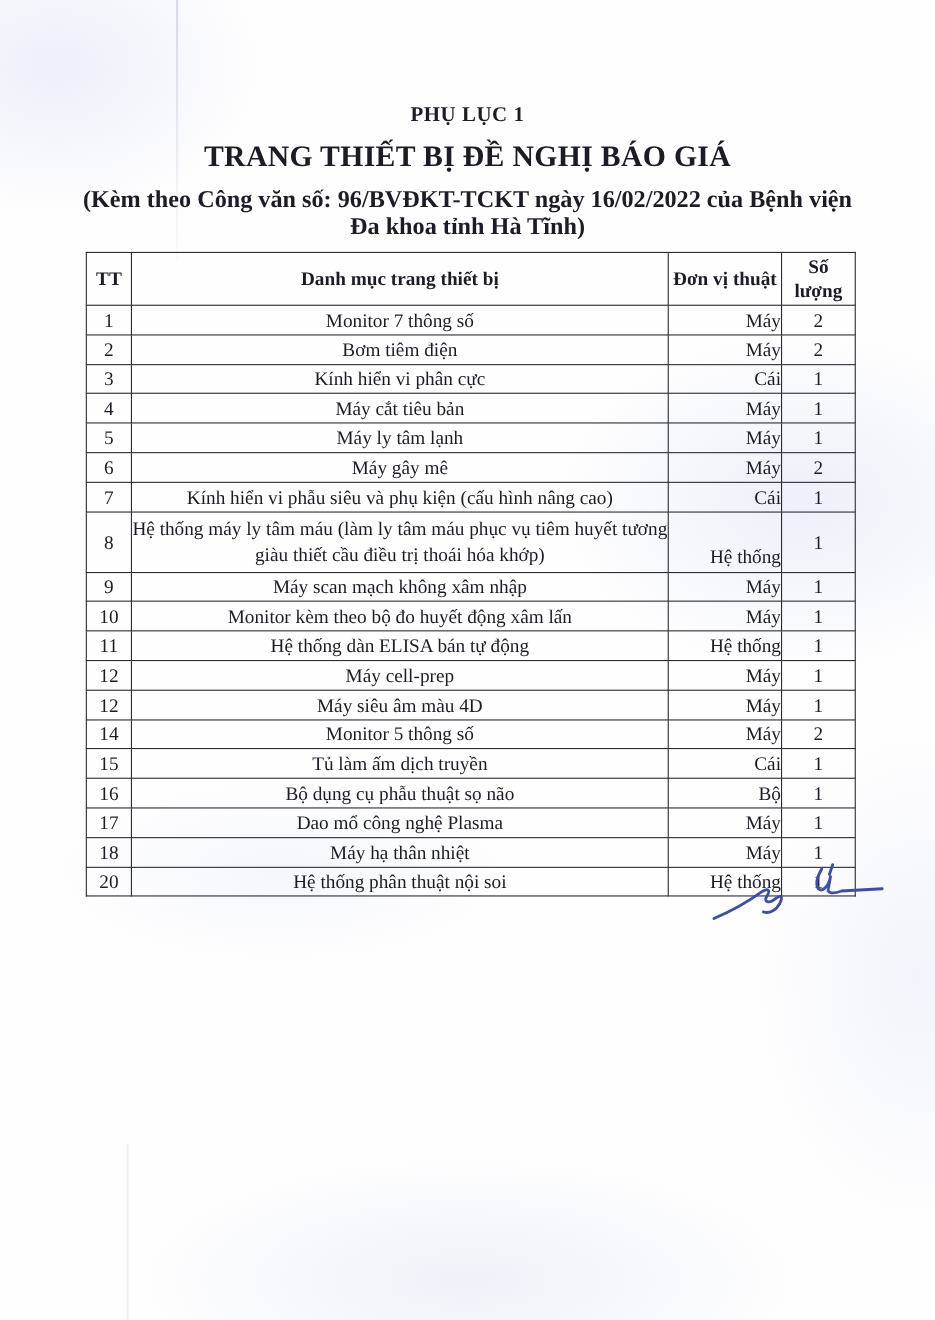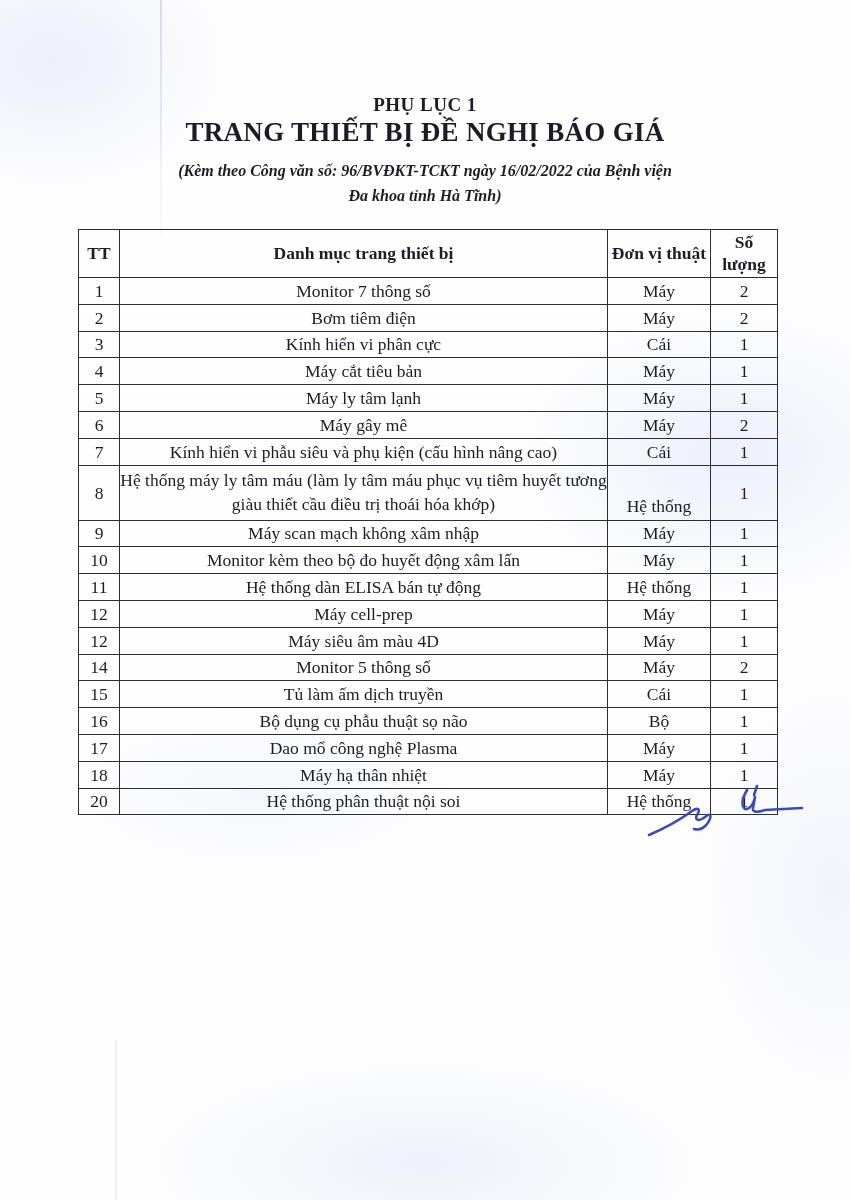--- a/index.html
+++ b/index.html
@@ -43,32 +43,31 @@
     top: 95px;
     left: 0;
     width: 100%;
     text-align: center;
     line-height: 1;
   }
   .appendix {
     font-size: 19px;
     font-weight: bold;
     letter-spacing: 0.5px;
-    margin-bottom: 5px;
+    margin-bottom: 15px;
   }
   .doc-title {
     font-size: 27px;
     font-weight: bold;
     letter-spacing: 0.3px;
     margin-bottom: 12px;
   }
   .doc-sub {
-    font-size: 16px;
-    font-weight: bold;
-    font-style: italic;
+    font-size: 22px;
+    font-weight: bold;
     line-height: 25px;
   }
   table.equipment {
     position: absolute;
     left: 78px;
     top: 229px;
     width: 699px;
     border-collapse: collapse;
     table-layout: fixed;
     background: transparent;
@@ -87,21 +86,21 @@
     vertical-align: middle;
     line-height: 1.22;
   }
   table.equipment td {
     height: 25.8px;
     vertical-align: middle;
     line-height: 1.15;
   }
   td.cell-tt   { text-align: center; }
   td.cell-name { text-align: center; padding: 1px 4px 1px 7px; }
-  td.cell-unit { text-align: center; padding-left: 9px; }
+  td.cell-unit { text-align: right; padding-left: 9px; }
   td.cell-qty  { text-align: center; }
   tr.row-tall td { height: 51px; }
   tr.row-tall td.cell-name { line-height: 1.32; }
   tr.row-tall td.cell-unit { vertical-align: bottom; padding-bottom: 3px; }
   .signature {
     position: absolute;
     left: 643px;
     top: 779px;
     width: 175px;
     height: 72px;

